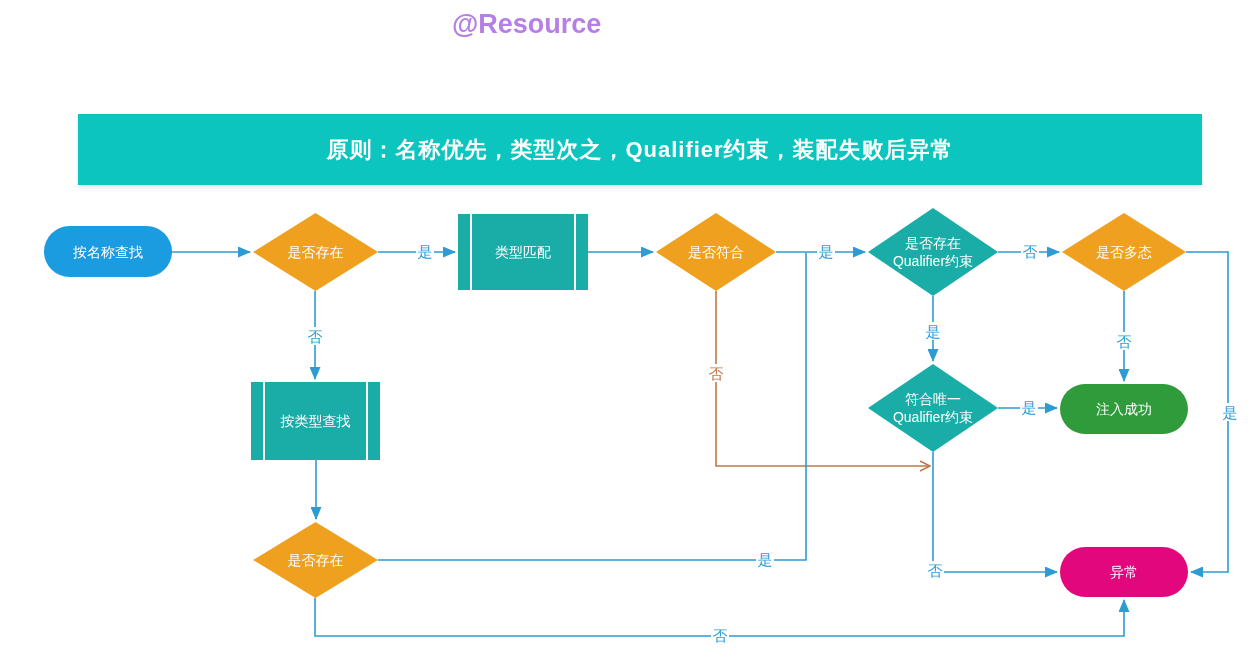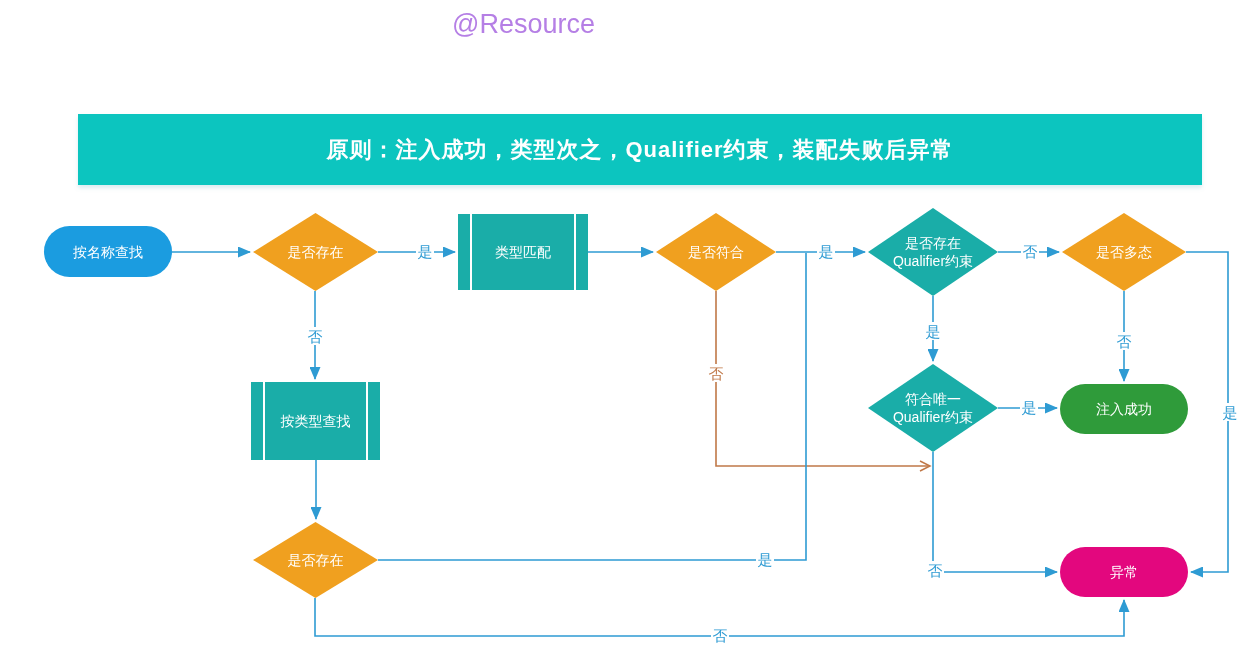--- a/index.html
+++ b/index.html
@@ -1,20 +1,20 @@
 <!DOCTYPE html>
 <html><head>
 <meta charset="utf-8">
 <style>
   html,body{margin:0;padding:0;background:#fff;}
   #stage{
     position:relative;width:1257px;height:670px;background:#ffffff;overflow:hidden;
     font-family:"Liberation Sans",sans-serif;
   }
-  #code-header{position:absolute;left:452px;top:8px;line-height:33px;font-size:27px;font-weight:normal;white-space:nowrap;}
+  #code-header{position:absolute;left:452px;top:8px;line-height:33px;font-size:27px;font-weight:bold;white-space:nowrap;}
   #code-header .row{display:block;}
   #banner{
     position:absolute;left:78px;top:114px;width:1124px;height:71px;
     display:flex;align-items:center;justify-content:center;
     box-shadow:0 3px 4px rgba(120,180,200,0.25);
   }
   #banner .banner-text{font-size:22px;font-weight:bold;letter-spacing:1px;}
   #flow{position:absolute;left:0;top:0;}
   .node-label{fill:#ffffff;font-family:"Liberation Sans",sans-serif;font-size:14px;text-anchor:middle;dominant-baseline:central;}
   .edge-label{font-family:"Liberation Sans",sans-serif;font-size:15px;text-anchor:middle;dominant-baseline:central;}
@@ -22,21 +22,21 @@
 </head>
 <body>
 
 <div id="stage">
 
   <div id="code-header">
     <span class="row" style="color: rgb(181, 127, 229);">@Resource</span>
   </div>
 
   <div id="banner" style="background: rgb(12, 197, 191); color: rgb(255, 255, 255);">
-    <span class="banner-text">原则：注入成功，类型次之，Qualifier约束，装配失败后异常</span>
+    <span class="banner-text">原则：名称优先，类型次之，Qualifier约束，装配失败后异常</span>
   </div>
 
   <svg id="flow" width="1257" height="670" viewBox="0 0 1257 670">
     <defs>
       <marker id="m-blue" markerWidth="13" markerHeight="11" refX="12" refY="5.5" orient="auto" markerUnits="userSpaceOnUse">
         <path d="M0,0 L13,5.5 L0,11 z" fill="#2e9bd3"></path>
       </marker>
       <marker id="m-brown" markerWidth="13" markerHeight="12" refX="11" refY="6" orient="auto" markerUnits="userSpaceOnUse">
         <path d="M1,1 L11,6 L1,11" fill="none" stroke="#c07848" stroke-width="1.5"></path>
       </marker>

